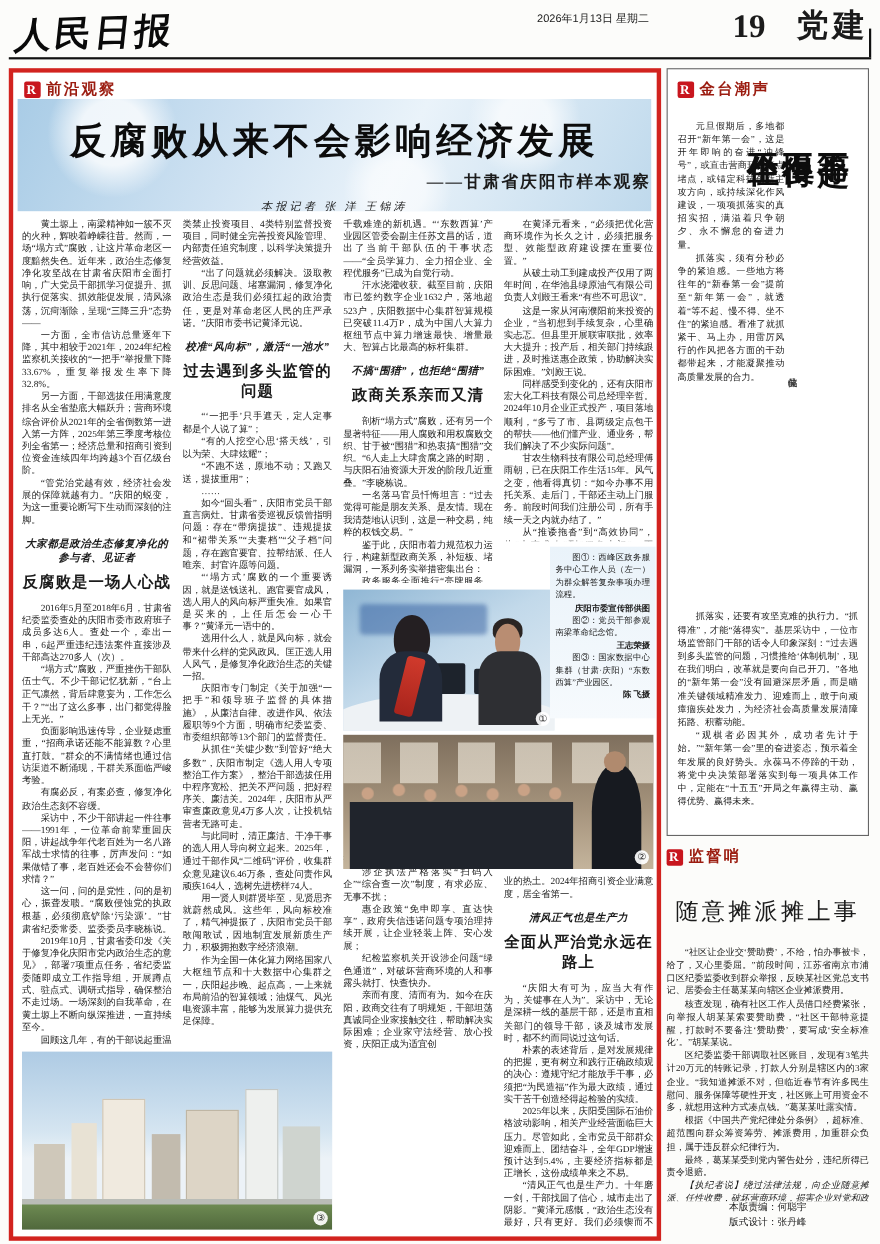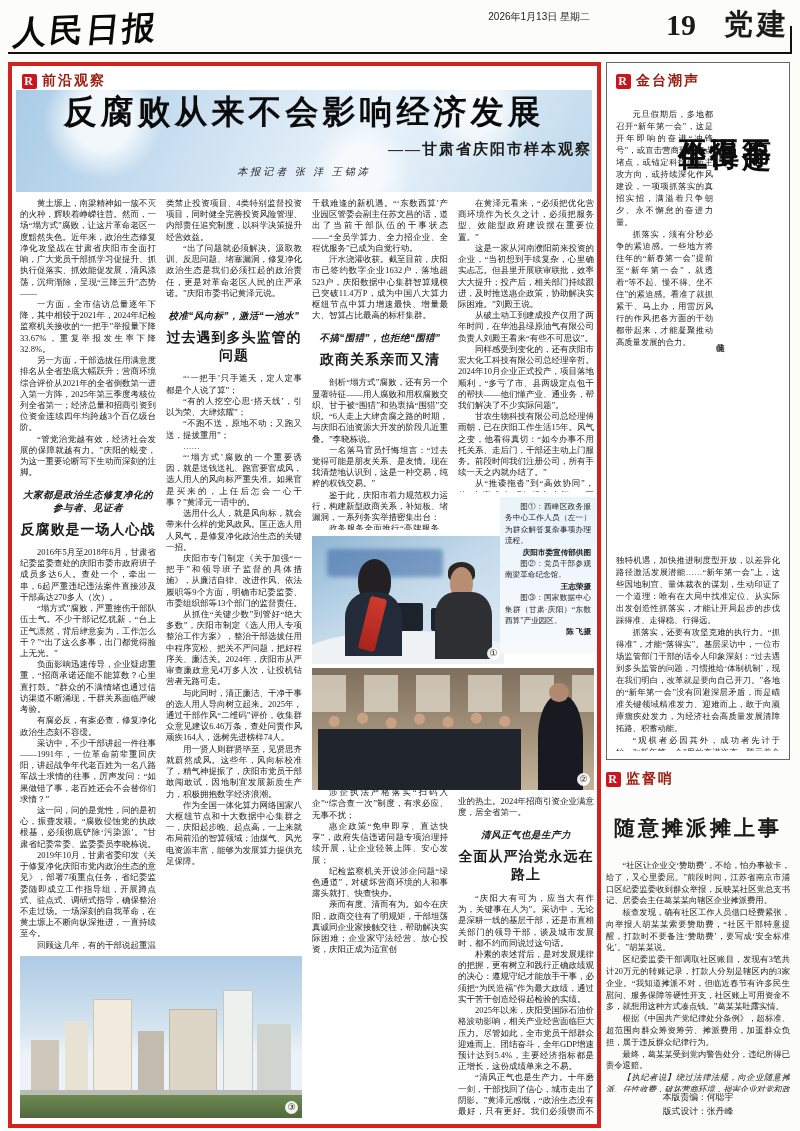--- a/index.html
+++ b/index.html
@@ -19,21 +19,21 @@
   .sec-label{position:absolute;display:flex;align-items:center;gap:5px;
              font-family:"Liberation Sans",sans-serif;font-weight:bold;font-size:14px;color:#9b1c10;letter-spacing:2px;}
   .r-icon{display:inline-flex;align-items:center;justify-content:center;width:15px;height:15px;background:#c8161e;
           color:#fff;font-family:"Liberation Serif",serif;font-size:12px;font-weight:bold;border-radius:2px;}
   .banner{position:absolute;left:16px;top:90px;width:576px;height:102px;overflow:hidden;
           background:linear-gradient(115deg,#a9cce6 0%,#cfe2f2 35%,#eaf3fa 60%,#bfd9ec 100%);}
   .banner:before{content:"";position:absolute;inset:0;
           background:radial-gradient(circle at 15% 30%,rgba(255,255,255,.8) 0 6%,transparent 12%),
                      radial-gradient(circle at 80% 20%,rgba(255,255,255,.7) 0 5%,transparent 11%),
                      radial-gradient(circle at 60% 80%,rgba(255,255,255,.6) 0 7%,transparent 14%);}
-  .main-title{position:relative;margin-top:0;text-align:center;font-family:Liberation Serif, serif;
+  .main-title{position:relative;margin-top:16px;text-align:center;font-family:Liberation Serif, serif;
           font-size:33px;font-weight:900;letter-spacing:4px;color:#0c0c0c;}
   .sub-title{position:relative;text-align:right;font-size:15px;font-weight:bold;margin-top:5px;letter-spacing:2px;}
   .byline{position:relative;text-align:center;font-size:10px;font-style:italic;margin-top:6px;letter-spacing:3px;}
   
   .col{position:absolute;font-size:8.5px;line-height:1.32;overflow:hidden;text-align:justify;}
   .para{text-indent:2em;margin:0;}
   .cont{text-indent:0;}
   .dots{text-indent:2em;}
   .quote-line{font-style:italic;font-weight:bold;text-align:center;text-indent:0;
               font-size:9.5px;margin:11px 0 5px;letter-spacing:0.5px;}
@@ -83,21 +83,21 @@
   .jintai-upper{position:relative;display:flex;margin-top:19px;height:438px;overflow:hidden;}
   .jintai-intro{width:97px;font-size:8.3px;line-height:1.45;text-align:justify;overflow:hidden;}
   .title-zone{position:relative;flex:1;}
   .v-title{position:absolute;right:8px;top:6px;writing-mode:vertical-rl;text-orientation:upright;
            font-size:29px;font-weight:900;letter-spacing:2px;line-height:1.1;color:#0d0d0d;}
   .v-title span{display:block;margin-bottom:22px;}
   .v-author{position:absolute;left:2px;top:52%;writing-mode:vertical-rl;text-orientation:upright;
             font-size:8.5px;color:#333;}
   .jintai-body{margin-top:8px;font-size:8.3px;line-height:1.45;text-align:justify;height:196px;overflow:hidden;}
   .jiandu{position:absolute;left:606px;top:770px;width:184px;height:318px;}
-  .jiandu-title{font-family:"Liberation Sans",sans-serif;font-size:21px;font-weight:700;letter-spacing:3px;
+  .jiandu-title{font-family:"Liberation Sans",sans-serif;font-size:21px;font-weight:400;letter-spacing:3px;
                 text-align:center;margin:26px 0 18px;}
   .jiandu-body{font-size:8.3px;line-height:1.42;text-align:justify;overflow:hidden;height:232px;}
   .shuo{font-style:italic;text-indent:2em;}
   .page-footer{position:absolute;left:606px;top:1090px;width:184px;text-align:center;
                font-size:8.8px;line-height:1.6;color:#222;}
 </style>
 </head>
 <body>
 
 <div class="page">
@@ -143,42 +143,43 @@
     </div>
   <div class="col" style="left:166px;top:198px;width:136px;height:752px;">
       <div class="para cont">类禁止投资项目、4类特别监督投资项目，同时健全完善投资风险管理、内部责任追究制度，以科学决策提升经营效益。</div>
       <div class="para">“出了问题就必须解决。汲取教训、反思问题、堵塞漏洞，修复净化政治生态是我们必须扛起的政治责任，更是对革命老区人民的庄严承诺。”庆阳市委书记黄泽元说。</div>
       <div class="quote-line">校准“风向标”，激活“一池水”</div>
       <div class="subhead">过去遇到多头监管的问题</div>
       <div class="para">“‘一把手’只手遮天，定人定事都是个人说了算”；</div>
       <div class="para">“有的人挖空心思‘搭天线’，引以为荣、大肆炫耀”；</div>
       <div class="para">“不跑不送，原地不动；又跑又送，提拔重用”；</div>
       <div class="para dots">……</div>
+      <div class="para">如今“回头看”，庆阳市党员干部直言病灶。甘肃省委巡视反馈曾指明问题：存在“带病提拔”、违规提拔和“裙带关系”“夫妻档”“父子档”问题，存在跑官要官、拉帮结派、任人唯亲、封官许愿等问题。</div>
       <div class="para">“‘塌方式’腐败的一个重要诱因，就是送钱送礼、跑官要官成风，选人用人的风向标严重失准。如果官是买来的，上任后怎会一心干事？”黄泽元一语中的。</div>
       <div class="para">选用什么人，就是风向标，就会带来什么样的党风政风。匡正选人用人风气，是修复净化政治生态的关键一招。</div>
       <div class="para">庆阳市专门制定《关于加强“一把手”和领导班子监督的具体措施》，从廉洁自律、改进作风、依法履职等9个方面，明确市纪委监委、市委组织部等13个部门的监督责任。</div>
       <div class="para">从抓住“关键少数”到管好“绝大多数”，庆阳市制定《选人用人专项整治工作方案》，整治干部选拔任用中程序宽松、把关不严问题，把好程序关、廉洁关。2024年，庆阳市从严审查廉政意见4万多人次，让投机钻营者无路可走。</div>
       <div class="para">与此同时，清正廉洁、干净干事的选人用人导向树立起来。2025年，通过干部作风“二维码”评价，收集群众意见建议6.46万条，查处问责作风顽疾164人，选树先进榜样74人。</div>
       <div class="para">用一贤人则群贤毕至，见贤思齐就蔚然成风。这些年，风向标校准了，精气神提振了，庆阳市党员干部敢闯敢试，因地制宜发展新质生产力，积极拥抱数字经济浪潮。</div>
       <div class="para">作为全国一体化算力网络国家八大枢纽节点和十大数据中心集群之一，庆阳起步晚、起点高，一上来就布局前沿的智算领域；油煤气、风光电资源丰富，能够为发展算力提供充足保障。</div>
     </div>
   <div class="col" style="left:312px;top:198px;width:136px;height:332px;">
       <div class="para cont">千载难逢的新机遇。“‘东数西算’产业园区管委会副主任苏文昌的话，道出了当前干部队伍的干事状态——“全员学算力、全力招企业、全程优服务”已成为自觉行动。</div>
       <div class="para">汗水浇灌收获。截至目前，庆阳市已签约数字企业1632户，落地超523户，庆阳数据中心集群智算规模已突破11.4万P，成为中国八大算力枢纽节点中算力增速最快、增量最大、智算占比最高的标杆集群。</div>
       <div class="quote-line">不搞“围猎”，也拒绝“围猎”</div>
       <div class="subhead">政商关系亲而又清</div>
       <div class="para">剖析“塌方式”腐败，还有另一个显著特征——用人腐败和用权腐败交织、甘于被“围猎”和热衷搞“围猎”交织。“6人走上大肆贪腐之路的时期，与庆阳石油资源大开发的阶段几近重叠。”李晓栋说。</div>
       <div class="para">一名落马官员忏悔坦言：“过去觉得可能是朋友关系、是友情。现在我清楚地认识到，这是一种交易，纯粹的权钱交易。”</div>
       <div class="para">鉴于此，庆阳市着力规范权力运行，构建新型政商关系，补短板、堵漏洞，一系列务实举措密集出台：</div>
       <div class="para">政务服务全面推行“亮牌服务、持证上岗、首问责任、限时办结、群众评价、查处举</div>
     </div>
   <div class="col" style="left:458px;top:198px;width:136px;height:294px;">
       <div class="para">在黄泽元看来，“必须把优化营商环境作为长久之计，必须把服务型、效能型政府建设摆在重要位置。”</div>
+      <div class="para">从破土动工到建成投产仅用了两年时间，在华池县绿原油气有限公司负责人刘殿王看来“有些不可思议”。</div>
       <div class="para">这是一家从河南濮阳前来投资的企业，“当初想到手续复杂，心里确实忐忑。但县里开展联审联批，效率大大提升；投产后，相关部门持续跟进，及时推送惠企政策，协助解决实际困难。”刘殿王说。</div>
-      <div class="para">从破土动工到建成投产仅用了两年时间，在华池县绿原油气有限公司负责人刘殿王看来“有些不可思议”。</div>
       <div class="para">同样感受到变化的，还有庆阳市宏大化工科技有限公司总经理辛哲。2024年10月企业正式投产，项目落地顺利，“多亏了市、县两级定点包干的帮扶——他们懂产业、通业务，帮我们解决了不少实际问题”。</div>
       <div class="para">甘农生物科技有限公司总经理傅雨朝，已在庆阳工作生活15年。风气之变，他看得真切：“如今办事不用托关系、走后门，干部还主动上门服务。前段时间我们注册公司，所有手续一天之内就办结了。”</div>
       <div class="para">从“推诿拖沓”到“高效协同”，从“办事求人”到“服务上门”，不搞“围猎”，也拒绝“围</div>
     </div>
   <div class="col" style="left:312px;top:776px;width:136px;height:320px;">
       <div class="para cont">报、末位问责”等制度；</div>
       <div class="para">涉企执法严格落实“扫码入企”“综合查一次”制度，有求必应、无事不扰；</div>
       <div class="para">惠企政策“免申即享、直达快享”，政府失信违诺问题专项治理持续开展，让企业轻装上阵、安心发展；</div>
       <div class="para">纪检监察机关开设涉企问题“绿色通道”，对破坏营商环境的人和事露头就打、快查快办。</div>
       <div class="para">亲而有度、清而有为。如今在庆阳，政商交往有了明规矩，干部坦荡真诚同企业家接触交往，帮助解决实际困难；企业家守法经营、放心投资，庆阳正成为适宜创</div>
@@ -250,21 +251,20 @@
       <div class="title-zone">
         <div class="v-title">
           <span>等不起</span>
           <span>慢不得</span>
           <span>坐不住</span>
         </div>
         <div class="v-author">吴储岐</div>
       </div>
     </div>
     <div class="jintai-body">
-        <div class="para cont">独特机遇，加快推进制度型开放，以差异化路径激活发展潜能……“新年第一会”上，这些因地制宜、量体裁衣的谋划，生动印证了一个道理：唯有在大局中找准定位、从实际出发创造性抓落实，才能让开局起步的步伐踩得准、走得稳、行得远。</div>
         <div class="para">抓落实，还要有攻坚克难的执行力。“抓得准”，才能“落得实”。基层采访中，一位市场监管部门干部的话令人印象深刻：“过去遇到多头监管的问题，习惯推给‘体制机制’，现在我们明白，改革就是要向自己开刀。”各地的“新年第一会”没有回避深层矛盾，而是瞄准关键领域精准发力、迎难而上，敢于向顽瘴痼疾处发力，为经济社会高质量发展清障拓路、积蓄动能。</div>
         <div class="para">“观棋者必因其外，成功者先计于始。”“新年第一会”里的奋进姿态，预示着全年发展的良好势头。永葆马不停蹄的干劲，将党中央决策部署落实到每一项具体工作中，定能在“十五五”开局之年赢得主动、赢得优势、赢得未来。</div>
       </div>
   </div>
 
   <div class="jiandu">
     <div class="sec-label" style="position:static;">
       <span class="r-icon">R</span>
       <span>监督哨</span>
     </div>

